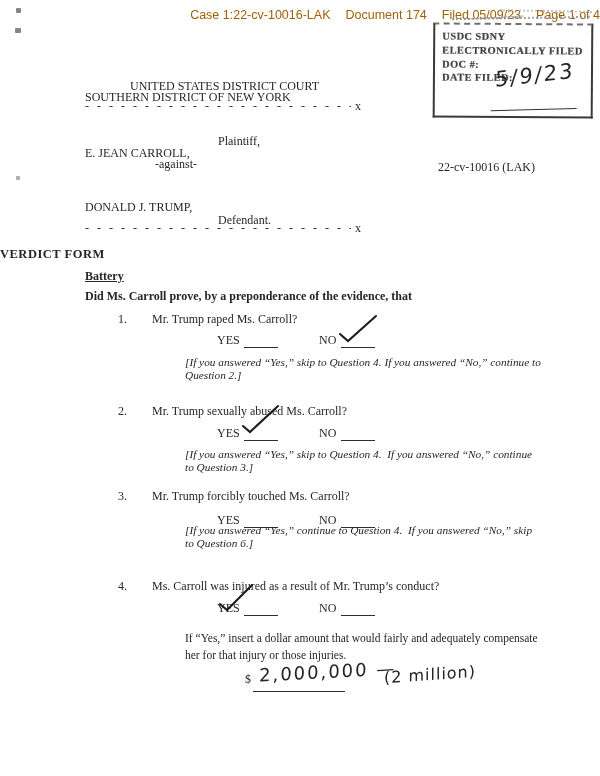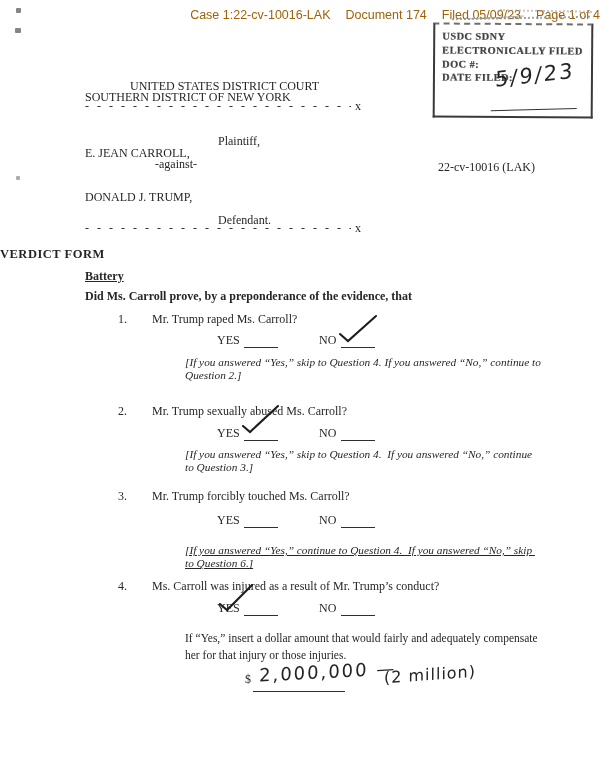--- a/index.html
+++ b/index.html
@@ -38,40 +38,40 @@
   .dashrow{white-space:nowrap;}
   .dash1{top:98px;left:85px;}
   .dash2{top:220px;left:85px;}
   .dashes{display:inline-block;width:266px;overflow:hidden;white-space:nowrap;
           letter-spacing:2.5px;vertical-align:middle;}
   .dash-x{display:inline-block;margin-left:4px;vertical-align:middle;}
   .l-pname{top:110px;left:85px;margin-top:36px;}
   .l-plabel{top:134px;left:218px;}
   .l-against{top:157px;left:155px;}
   .l-caseno{top:160px;left:438px;}
-  .l-dname{top:190px;left:85px;}
+  .l-dname{top:200px;left:85px;}
   .l-dlabel{top:213px;left:218px;font-family:Liberation Serif, serif;}
 
   .title{top:247px;left:0;right:0;font-weight:bold;letter-spacing:0.5px;font-size:12.5px;}
   .battery{top:269px;left:85px;font-weight:bold;text-decoration:underline;}
   .lead{top:289px;left:85px;font-weight:bold;}
 
   
   .qnum{left:118px;}
   .qtext{left:152px;}
   .t1{top:312px;} .t2{top:404px;} .t3{top:489px;} .t4{top:579px;}
   .ynrow{left:0;width:600px;height:18px;}
   .y1{top:333px;} .y2{top:426px;} .y3{top:513px;} .y4{top:601px;}
   .lab-yes{position:absolute;left:217px;}
   .lab-no{position:absolute;left:319px;}
   .blank{position:absolute;top:10px;height:4px;border-bottom:1.5px solid #2e2e2e;}
   .blank-yes{left:244px;width:34px;}
   .blank-no{left:341px;width:34px;}
   .instr{left:185px;width:358px;font-style:italic;font-size:11.3px;line-height:13.2px;white-space:pre-wrap;}
-  .i1{top:356px;} .i2{top:448px;} .i3{top:544px;text-decoration:underline;}
+  .i1{top:356px;} .i2{top:448px;} .i3{top:524px;}
 
   
   .chk{overflow:visible;}
   .chk-q1{left:336px;top:314px;}
   .chk-q2{left:239px;top:403px;}
   .chk-q4{left:216px;top:583px;}
 
   
   .dmg{top:630px;left:185px;width:366px;font-size:11.5px;line-height:17px;}
   .dollar{top:672px;left:245px;font-size:12px;}

